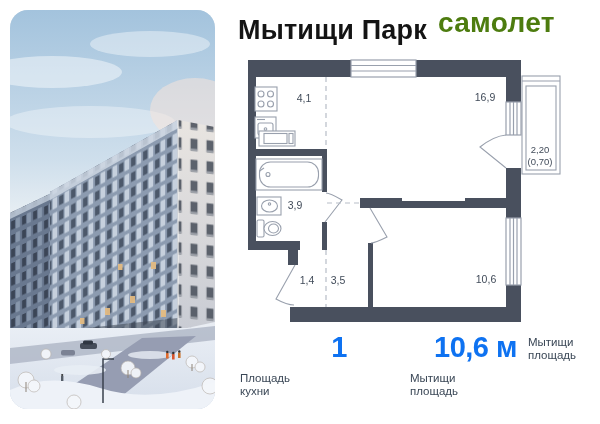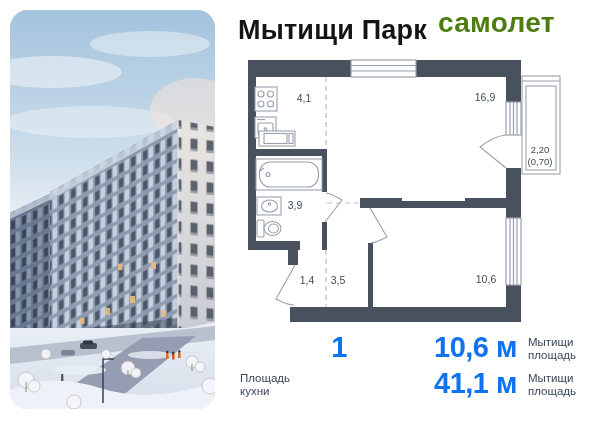--- a/index.html
+++ b/index.html
@@ -291,19 +291,18 @@
     <span class="l">
       <span>Мытищи</span><br><span>площадь</span>
     </span>
   </div>
   <div class="stat s3">
     <span class="l">
       <span>Площадь</span><br><span>кухни</span>
     </span>
   </div>
   <div class="stat s4">
-    <span class="v">41,1 м</span>
     <span class="l">
       <span>Мытищи</span><br><span>площадь</span>
     </span>
   </div>
 
 </div>
 
 </body></html>

